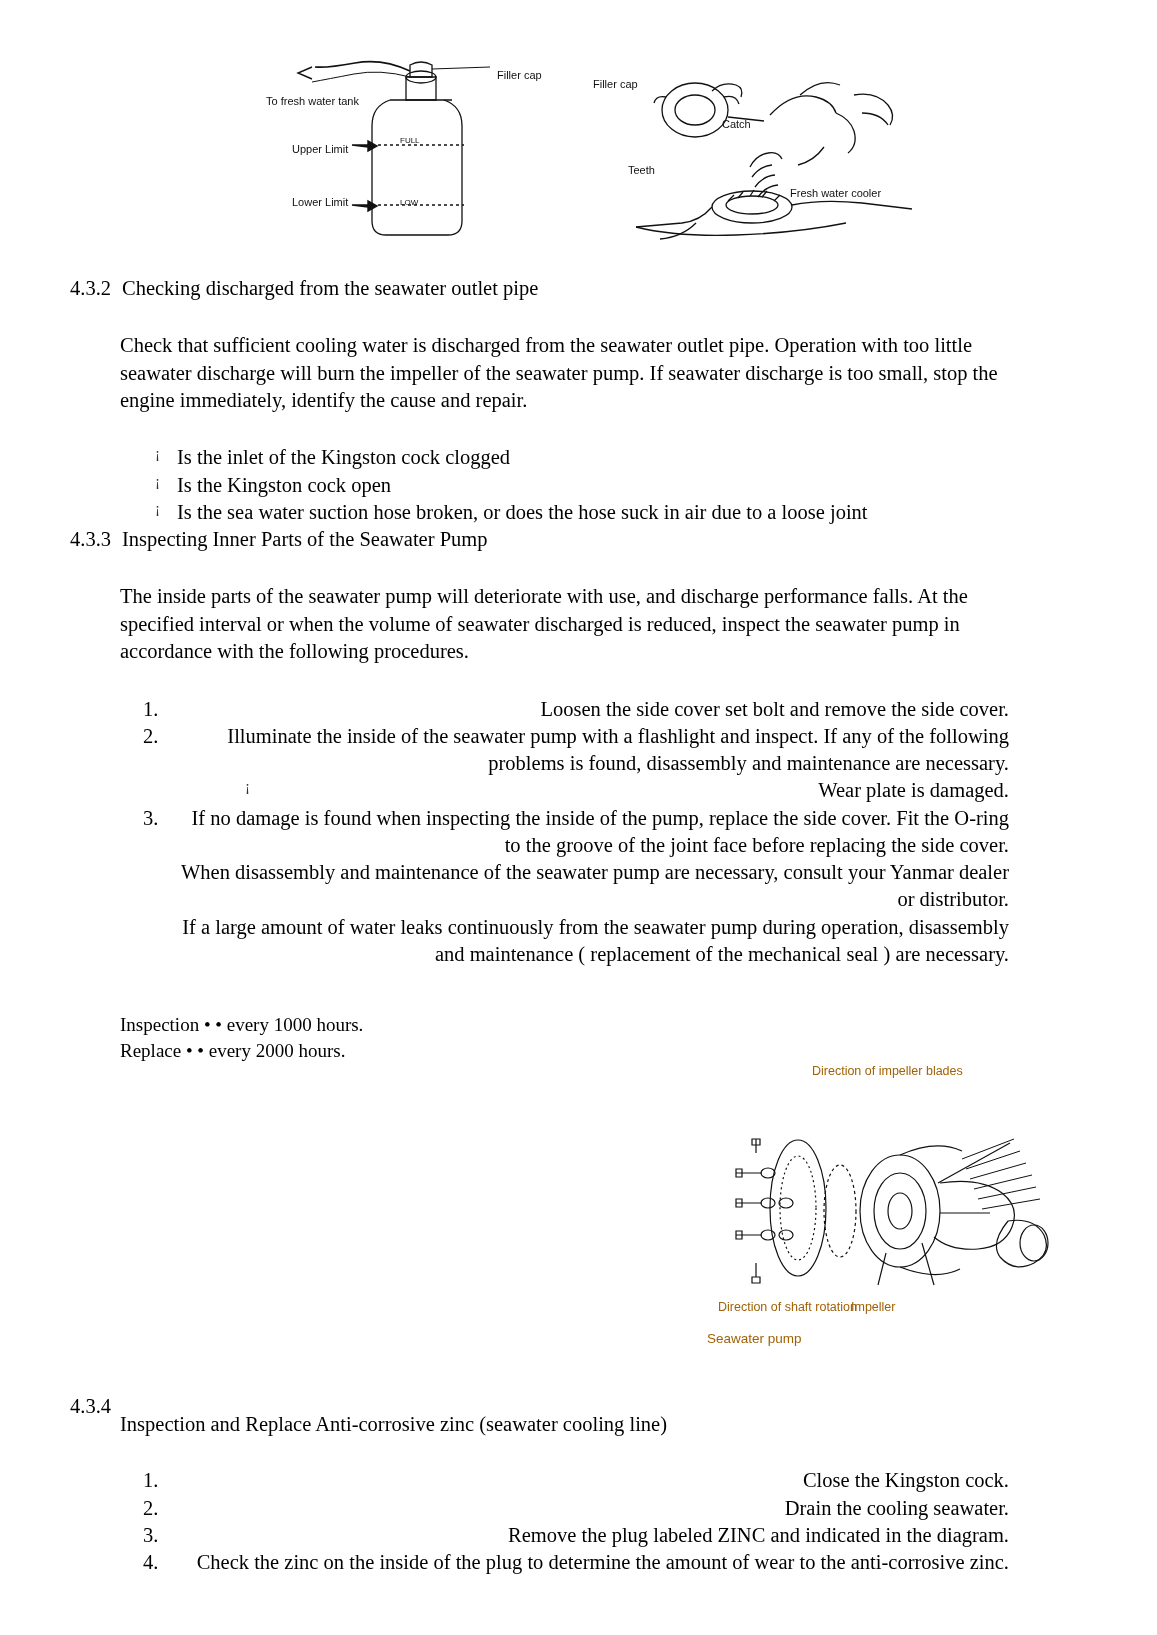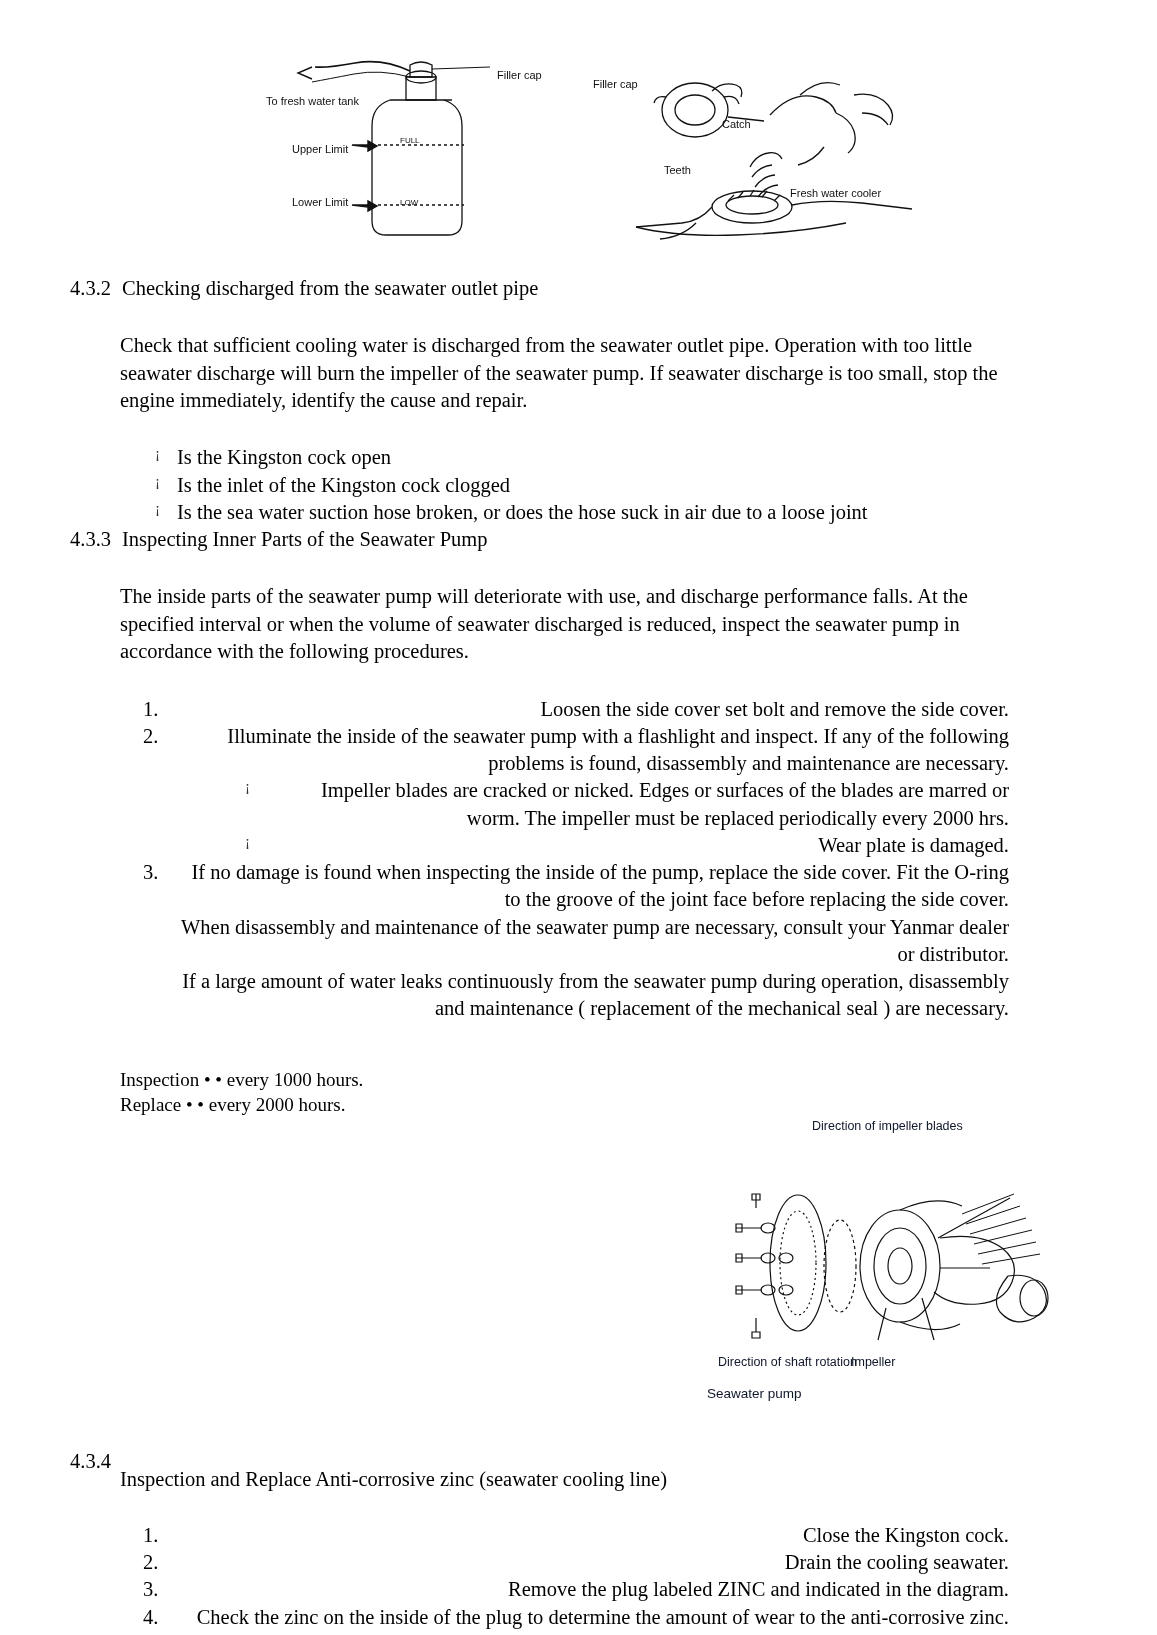--- a/index.html
+++ b/index.html
@@ -146,21 +146,21 @@
   .fig-pump {
     position: absolute;
     left: 690px;
     top: 0;
     width: 400px;
     height: 320px;
   }
   .fig-cap-label {
     font-family: "Liberation Sans", sans-serif;
     font-size: 12.5px;
-    color: #0f172a;
+    color: #a16207;
   }
 
   .heading-434 {
     position: relative;
     padding-left: 96px;
     font-size: 20.5px;
     height: 44px;
   }
   .heading-434 .num434 {
     position: absolute;
@@ -244,53 +244,52 @@
         <path d="M192 150 q30 -6 70 -2 l50 6"></path>
         <path d="M36 172 q40 10 100 8 q60 -2 110 -12"></path>
         <path d="M96 168 q-14 14 -36 16"></path>
 
         <path d="M128 146 l6 -6 M138 143 l5 -6 M150 141 l4 -6 M162 142 l5 -6 M174 146 l6 -6"></path>
       </g>
     </svg>
 
     <div class="fig-label" style="position:absolute; left:593px; top:78px;">Filler cap</div>
     <div class="fig-label" style="position:absolute; left:722px; top:118px;">Catch</div>
-    <div class="fig-label" style="position:absolute; left:664px; top:164px;">Teeth</div>
+    <div class="fig-label" style="position:absolute; left:628px; top:164px;">Teeth</div>
     <div class="fig-label" style="position:absolute; left:790px; top:187px;text-align:center;">Fresh water cooler</div>
   </div>
 
   <div class="body-text">
     <div class="heading">
       <span class="num">4.3.2</span><span>Checking discharged from the seawater outlet pipe</span>
     </div>
     <div class="gap-md"></div>
     <p class="para">Check that sufficient cooling water is discharged from the seawater outlet pipe. Operation with too little seawater discharge will burn the impeller of the seawater pump. If seawater discharge is too small, stop the engine immediately, identify the cause and repair.</p>
     <div class="gap-md"></div>
     <ul class="dash-list">
+      <li>Is the inlet of the Kingston cock clogged</li>
       <li>Is the Kingston cock open</li>
-      <li>Is the inlet of the Kingston cock clogged</li>
       <li>Is the sea water suction hose broken, or does the hose suck in air due to a loose joint</li>
     </ul>
   </div>
 
   <div class="body-text">
     <div class="heading">
       <span class="num">4.3.3</span><span>Inspecting Inner Parts of the Seawater Pump</span>
     </div>
     <div class="gap-md"></div>
     <p class="para">The inside parts of the seawater pump will deteriorate with use, and discharge performance falls. At the specified interval or when the volume of seawater discharged is reduced, inspect the seawater pump in accordance with the following procedures.</p>
     <div class="gap-md"></div>
     <ol class="num-list">
       <li>
         <span>Loosen the side cover set bolt and remove the side cover.</span>
       </li>
       <li>
         <span>Illuminate the inside of the seawater pump with a flashlight and inspect. If any of the following problems is found, disassembly and maintenance are necessary.</span>
         <ul class="sub-dash">
-          <li>Impeller blades are cracked or nicked. Edges or surfaces of the blades are marred or worm. The impeller must be replaced periodically every 2000 hrs.</li>
           <li>Wear plate is damaged.</li>
         </ul>
       </li>
       <li>
         <span>If no damage is found when inspecting the inside of the pump, replace the side cover. Fit the O-ring to the groove of the joint face before replacing the side cover.</span>
         <span class="cont-line">When disassembly and maintenance of the seawater pump are necessary, consult your Yanmar dealer or distributor.</span>
         <span class="cont-line">If a large amount of water leaks continuously from the seawater pump during operation, disassembly and maintenance ( replacement of the mechanical seal ) are necessary.</span>
       </li>
     </ol>
     <div class="gap-lg"></div>

